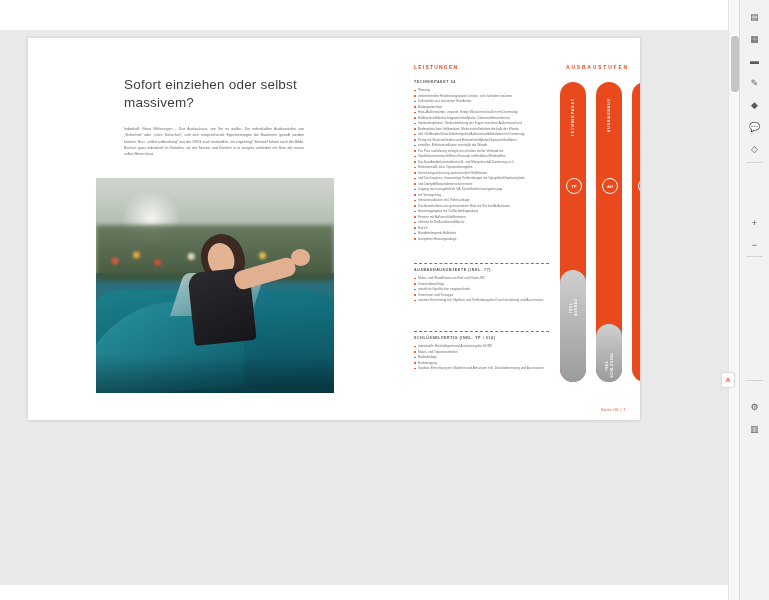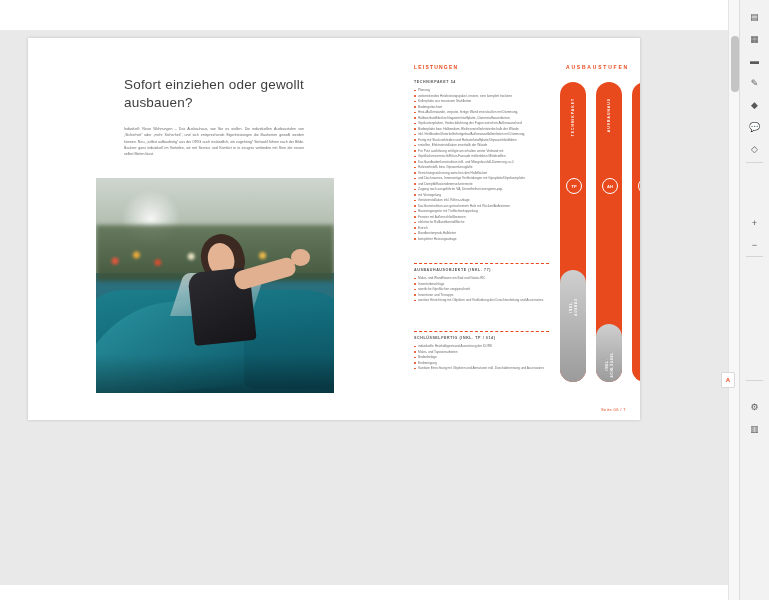--- a/index.html
+++ b/index.html
@@ -182,21 +182,21 @@
 </head>
 <body>
 
 <div id="viewer">
 
   <div id="doc-backdrop"></div>
 
   <div id="page-spread">
 
     <div id="left-page">
-      <div id="headline">Sofort einziehen oder gewollt ausbauen?</div>
+      <div id="headline">Sofort einziehen oder selbst massivem?</div>
       <div id="body-copy">Indivduell: Neue Wohnungen – Das Ausbauhaus, wie Sie es wollen. Die individuellen Ausbaustufen von „Sicherheit“ oder „mehr Sicherheit“, und sich entsprechende Eigenleistungen die Bauherren gewollt werden können. Neu, „selbst aufbaufertig“ aus der ORIG auch inständlich, ein zugehörig* Seitwahl führen nach der Bilde. Bauherr ganz individuell im Vorteilen, wir mit Service und Komfort in in zeugnis verbinden mit Sinn der neuen selbst Bieten lässt.</div>
 
       <div id="photo">
         <div class="ph-sky"></div>
         <div class="ph-sun"></div>
         <div class="ph-trees"></div>
         <div class="ph-flowers"></div>
         <div class="ph-car-body"></div>
         <div class="ph-hood"></div>
         <div class="ph-windshield"></div>

